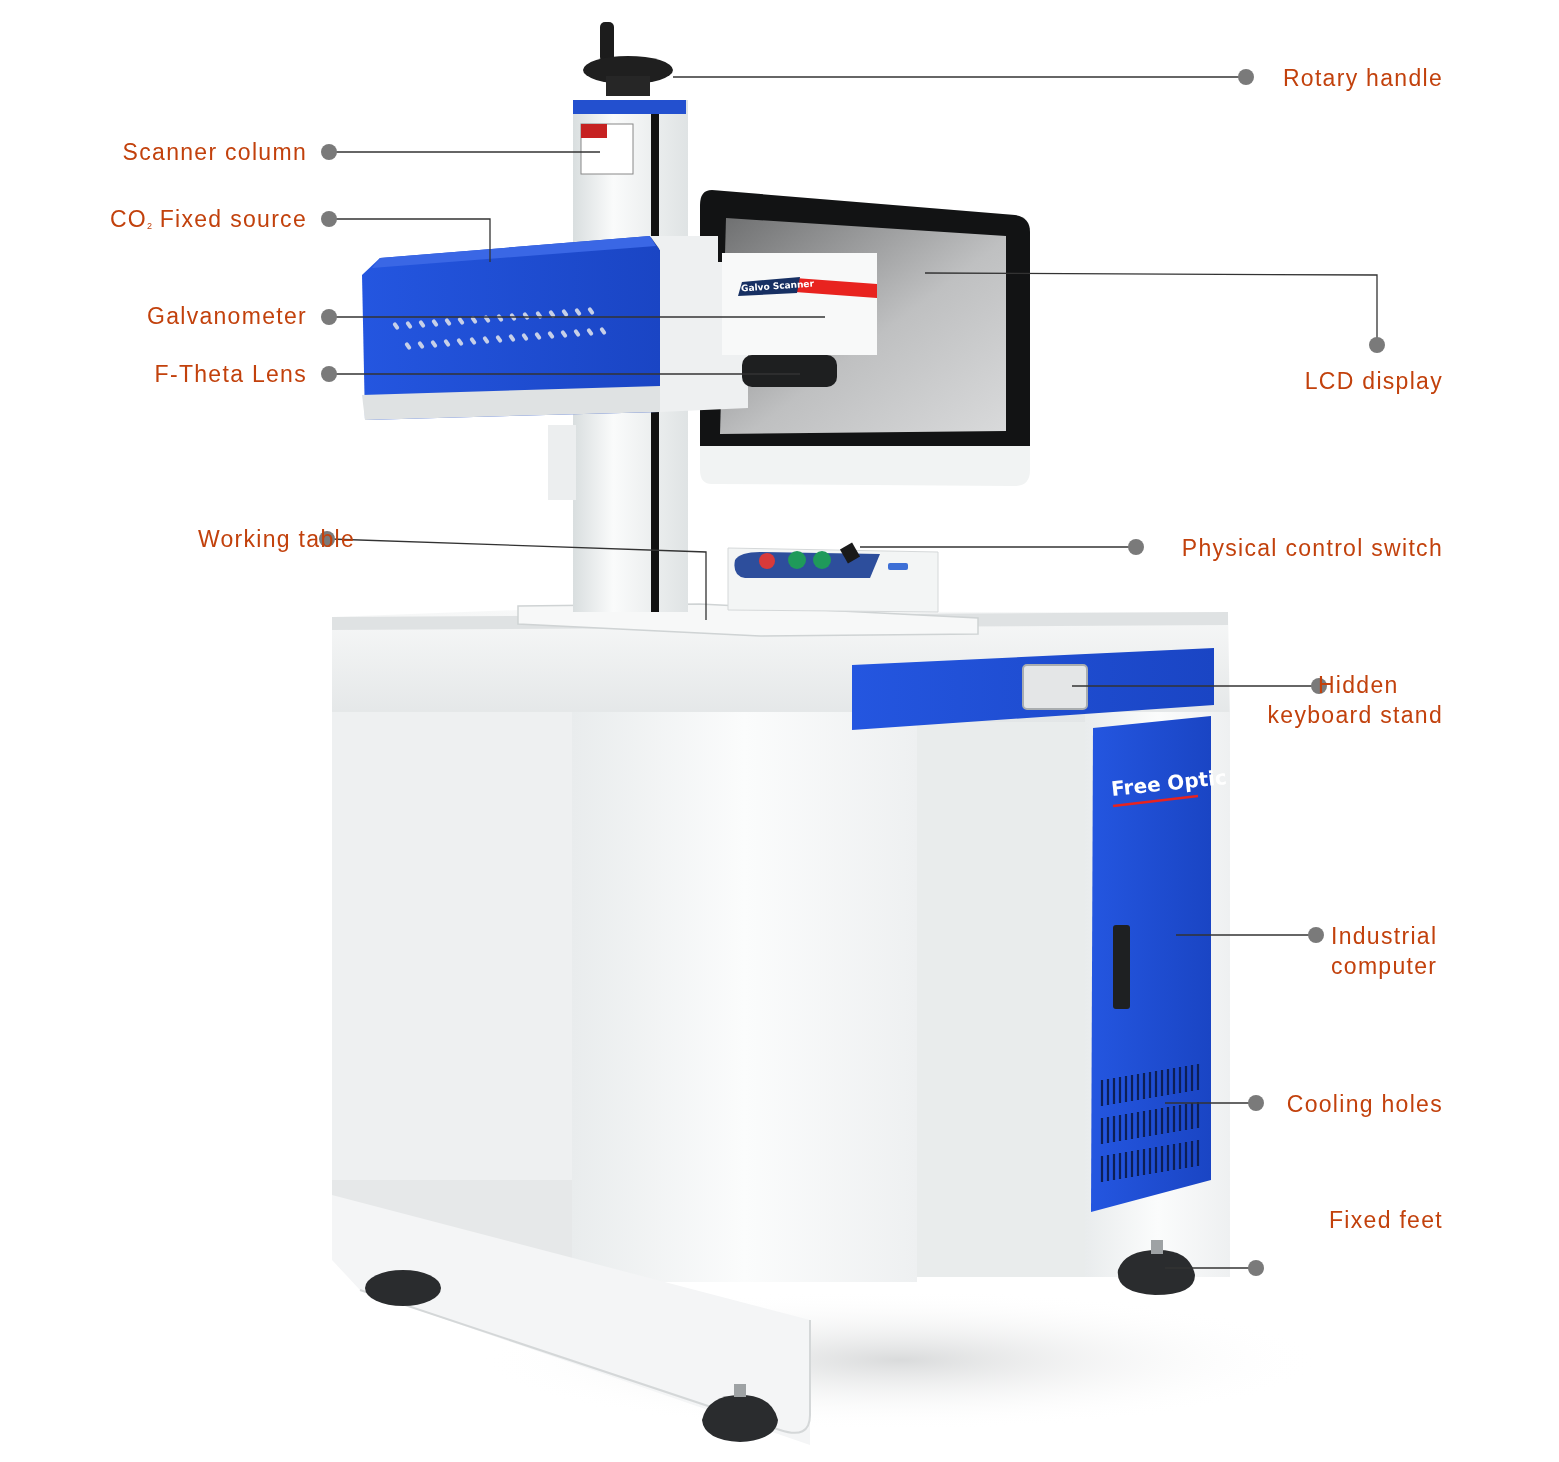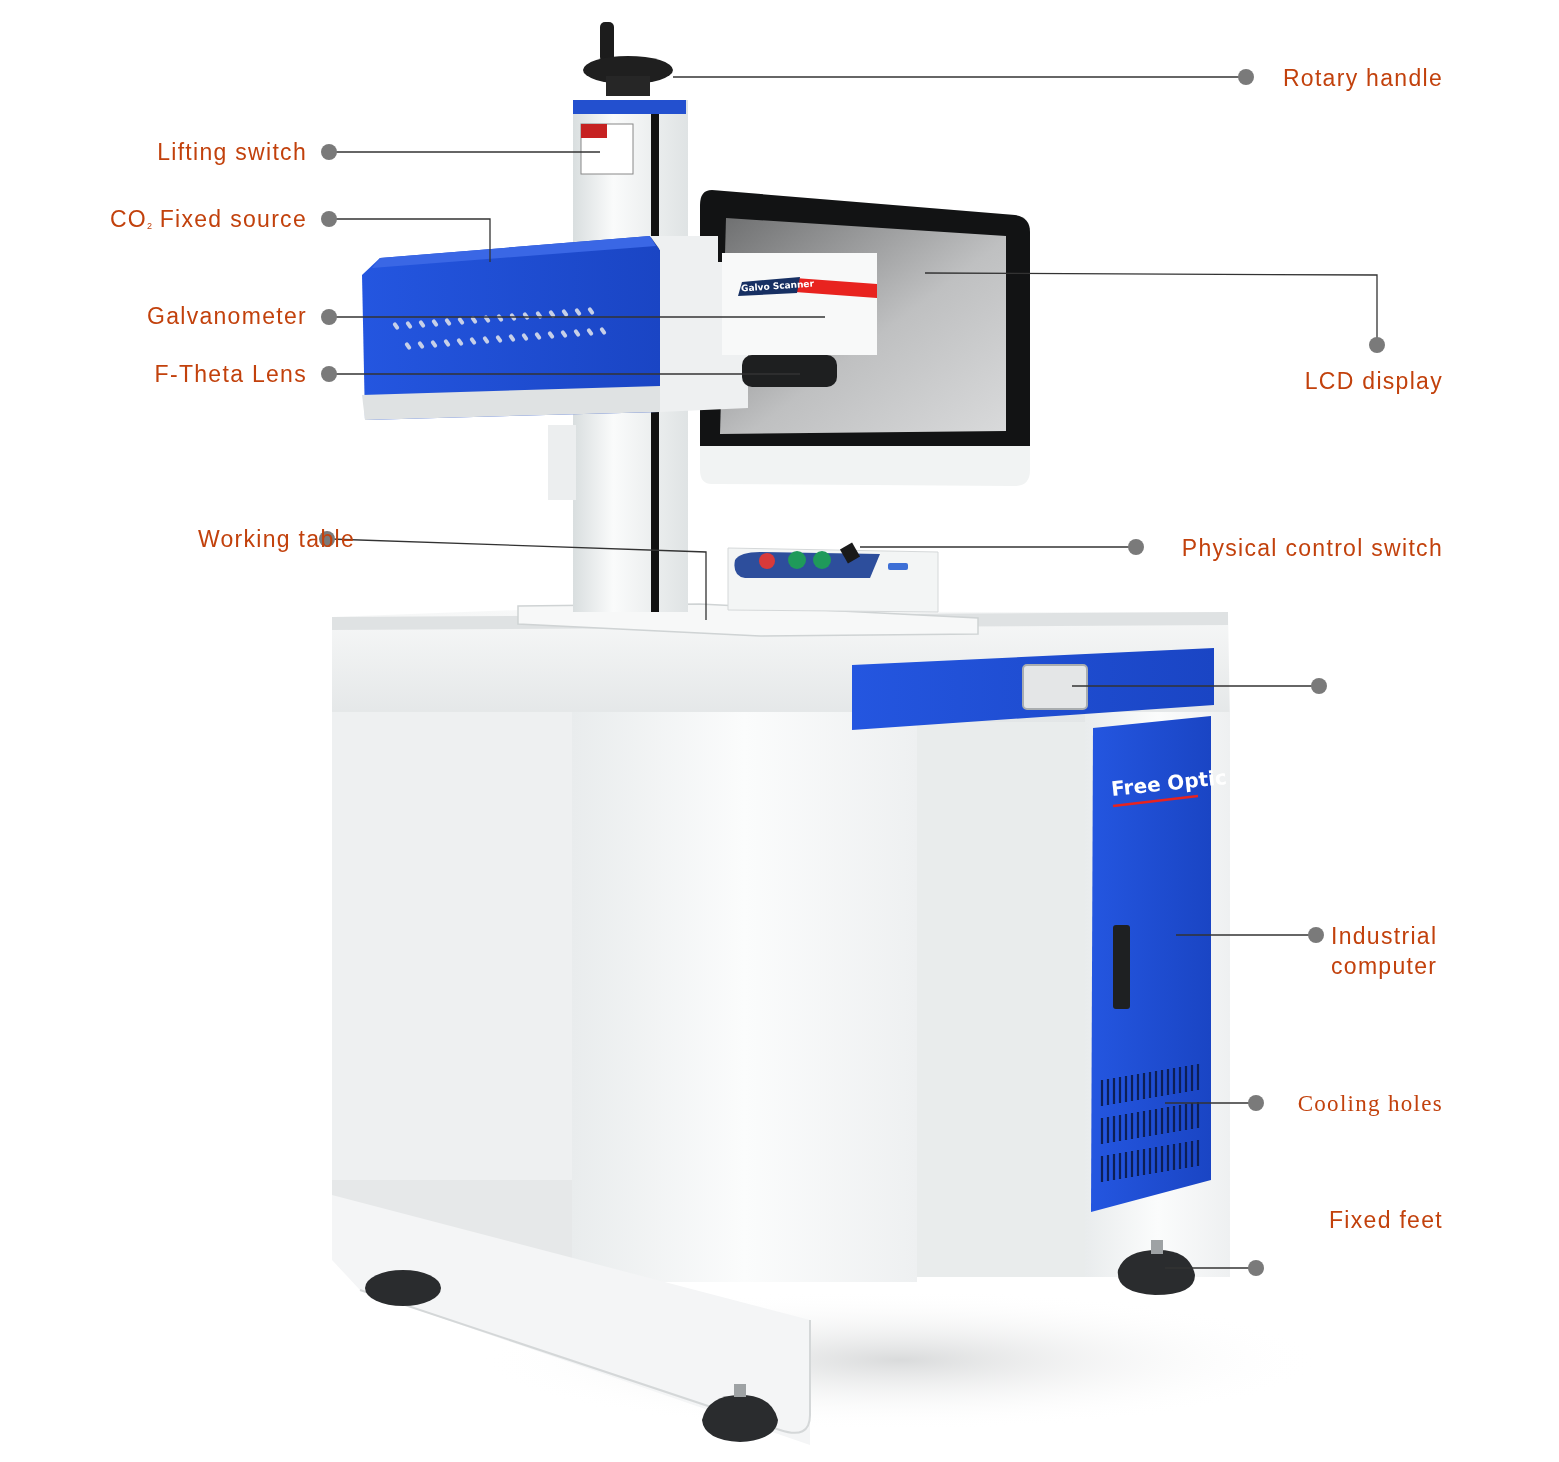--- a/index.html
+++ b/index.html
@@ -202,31 +202,35 @@
       <circle cx="1319" cy="686" r="8"></circle>
       <circle cx="1316" cy="935" r="8"></circle>
       <circle cx="1256" cy="1103" r="8"></circle>
       <circle cx="1256" cy="1268" r="8"></circle>
     </g>
   </svg>
 
   <div style="position:absolute;left:741px;top:281px;font-size:9px;font-weight:bold;color:#fff;transform:rotate(-4deg);font-family:'DejaVu Sans',sans-serif;">Galvo Scanner</div>
   <div style="position:absolute;left:1111px;top:771px;font-size:20px;font-weight:bold;color:#fff;transform:rotate(-6deg);font-family:'DejaVu Sans',sans-serif;">Free Optic</div>
 
-  <div class="label left" style="right:1252px;top:137px;">Lifting switch</div>
+  <div class="label left" style="right:1252px;top:137px;">Scanner column</div>
   <div class="label left" style="right:1252px;top:204px;">
     <span>CO</span><span class="sub">2</span><span> Fixed source</span>
   </div>
   <div class="label left" style="right:1252px;top:301px;">Galvanometer</div>
   <div class="label left" style="right:1252px;top:359px;margin-left:8px;">F-Theta Lens</div>
   <div class="label left" style="right:1204px;top:524px;">Working table</div>
 
   <div class="label right" style="right:116px;top:63px;">Rotary handle</div>
   <div class="label right" style="right:116px;top:366px;">LCD display</div>
   <div class="label right" style="right:116px;top:533px;">Physical control switch</div>
+  <div class="label right" style="right:116px;top:670px;">
+    <div style="text-align:center;padding-left:6px;">Hidden</div>
+    <div>keyboard stand</div>
+  </div>
   <div class="label right" style="left:1331px;top:921px;text-align:left;">
     <div>Industrial</div>
     <div>computer</div>
   </div>
-  <div class="label right" style="right:116px;top:1089px;font-family:Liberation Serif, serif;">Cooling holes</div>
+  <div class="label right" style="right:116px;top:1089px;">Cooling holes</div>
   <div class="label right" style="right:116px;top:1205px;text-align:right;">Fixed feet</div>
 
 </div>
 
 </body></html>

